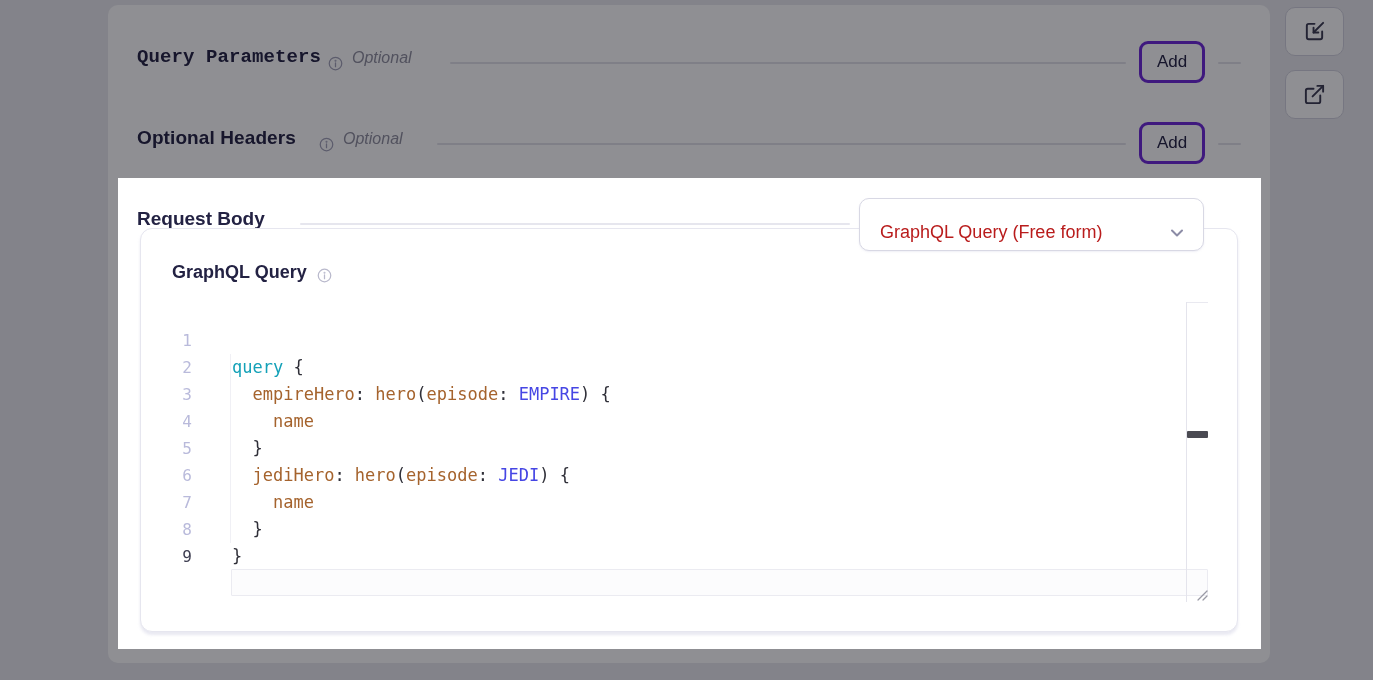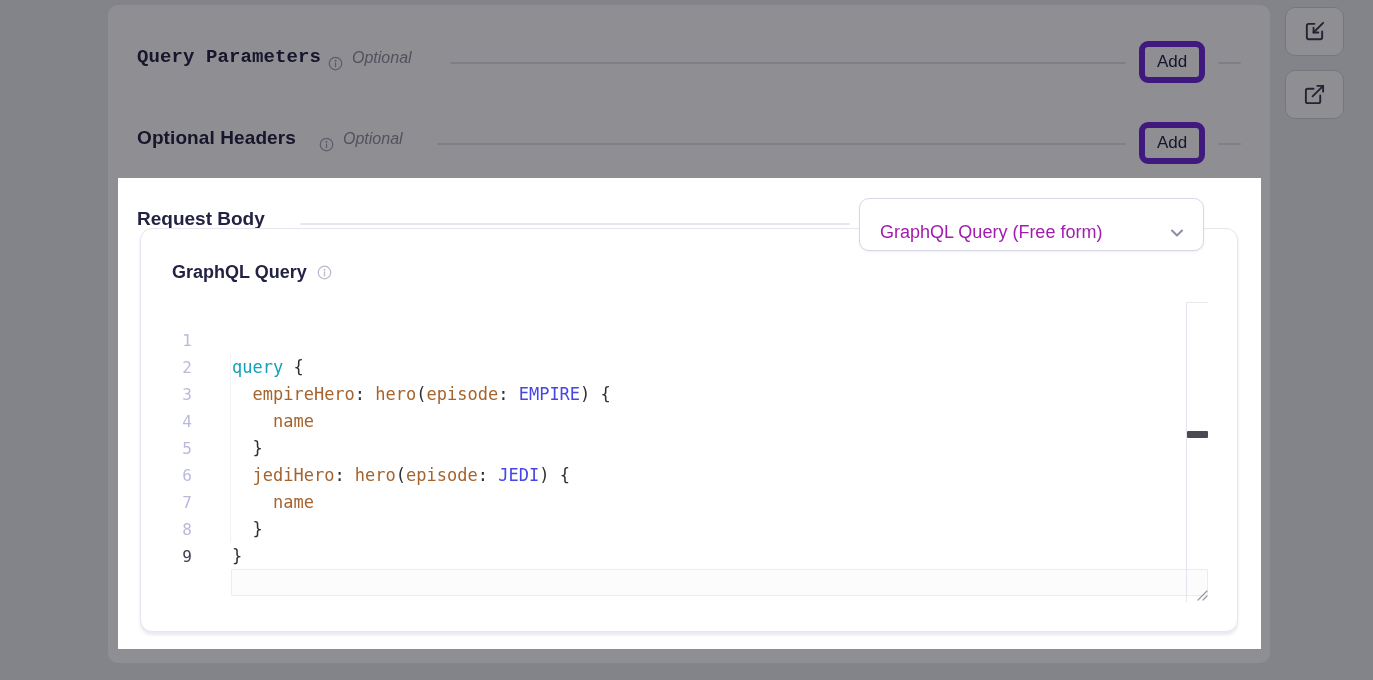--- a/index.html
+++ b/index.html
@@ -19,21 +19,21 @@
   .section-title {
     position:absolute; font-size:19px; font-weight:600; color:#232243; letter-spacing:.1px;
   }
   .optional-label {
     position:absolute; font-size:16px; font-style:italic; color:#8f8f9f;
   }
   .info-icon { position:absolute; width:15px; height:15px; }
   .divider-seg { position:absolute; height:2px; background:#e2e2ea; border-radius:1px; }
   .add-button {
     position:absolute; width:66px; height:42px; background:#ffffff;
-    border:6px solid #6d28d9; border-radius:9px;
+    border:3px solid #6d28d9; border-radius:9px;
     font-size:17px; font-weight:500; color:#232243;
     display:flex; align-items:center; justify-content:center;
     font-family:"Liberation Sans", sans-serif; cursor:pointer;
   }
   .tool-button {
     position:absolute; left:1285px; width:59px; height:49px;
     background:#ffffff; border:1px solid #d2d2de; border-radius:10px;
     display:flex; align-items:center; justify-content:center; cursor:pointer;
   }
 
@@ -43,33 +43,33 @@
     background:#ffffff;
     box-shadow:0 0 0 2500px rgba(8,8,18,0.455);
     z-index:10;
   }
   .rb-title { position:absolute; left:19px; top:30px; font-size:19px; font-weight:600; color:#232243; }
   .rb-divider { position:absolute; left:182px; top:45px; width:550px; height:2px; background:#e6e6ee; border-radius:1px; }
   .body-type-select {
     position:absolute; left:741px; top:20px; width:345px; height:53px;
     background:#ffffff; border:1px solid #d8d8e4; border-radius:10px;
     display:flex; align-items:center; padding:16px 16px 0 20px;
-    font-size:18px; color:#a21caf; cursor:pointer;
+    font-size:18px; color:#b91c1c; cursor:pointer;
     box-shadow:0 1px 2px rgba(205,205,225,0.35);
     z-index:3;
   }
   .body-type-select .select-value { flex:1 1 auto; white-space:nowrap; }
 
   .gq-container {
     position:absolute; left:22px; top:50px; width:1098px; height:404px;
     border:1px solid #e6e6ef; border-radius:12px; background:#ffffff;
     box-shadow:0 3px 3px rgba(200,200,222,0.4);
     z-index:1;
   }
-  .gq-label-row { position:absolute; left:31px; top:33px; display:flex; align-items:center; gap:10px; }
+  .gq-label-row { position:absolute; left:31px; top:33px; display:flex; align-items:flex-end; gap:10px; }
   .gq-label { font-size:18px; font-weight:600; color:#232243; }
 
   .editor { position:absolute; left:0; top:98px; width:100%; }
   .gutter { position:absolute; left:15px; top:0; width:36px; text-align:right; }
   .gutter-num {
     height:27px; line-height:27px;
     font-family:"DejaVu Sans Mono", monospace; font-size:16px; color:#b9badb;
   }
   .gutter-num.active { color:#3f3f52; }
   .code-col { position:absolute; left:90px; top:0; width:977px;margin-top:26px; }

